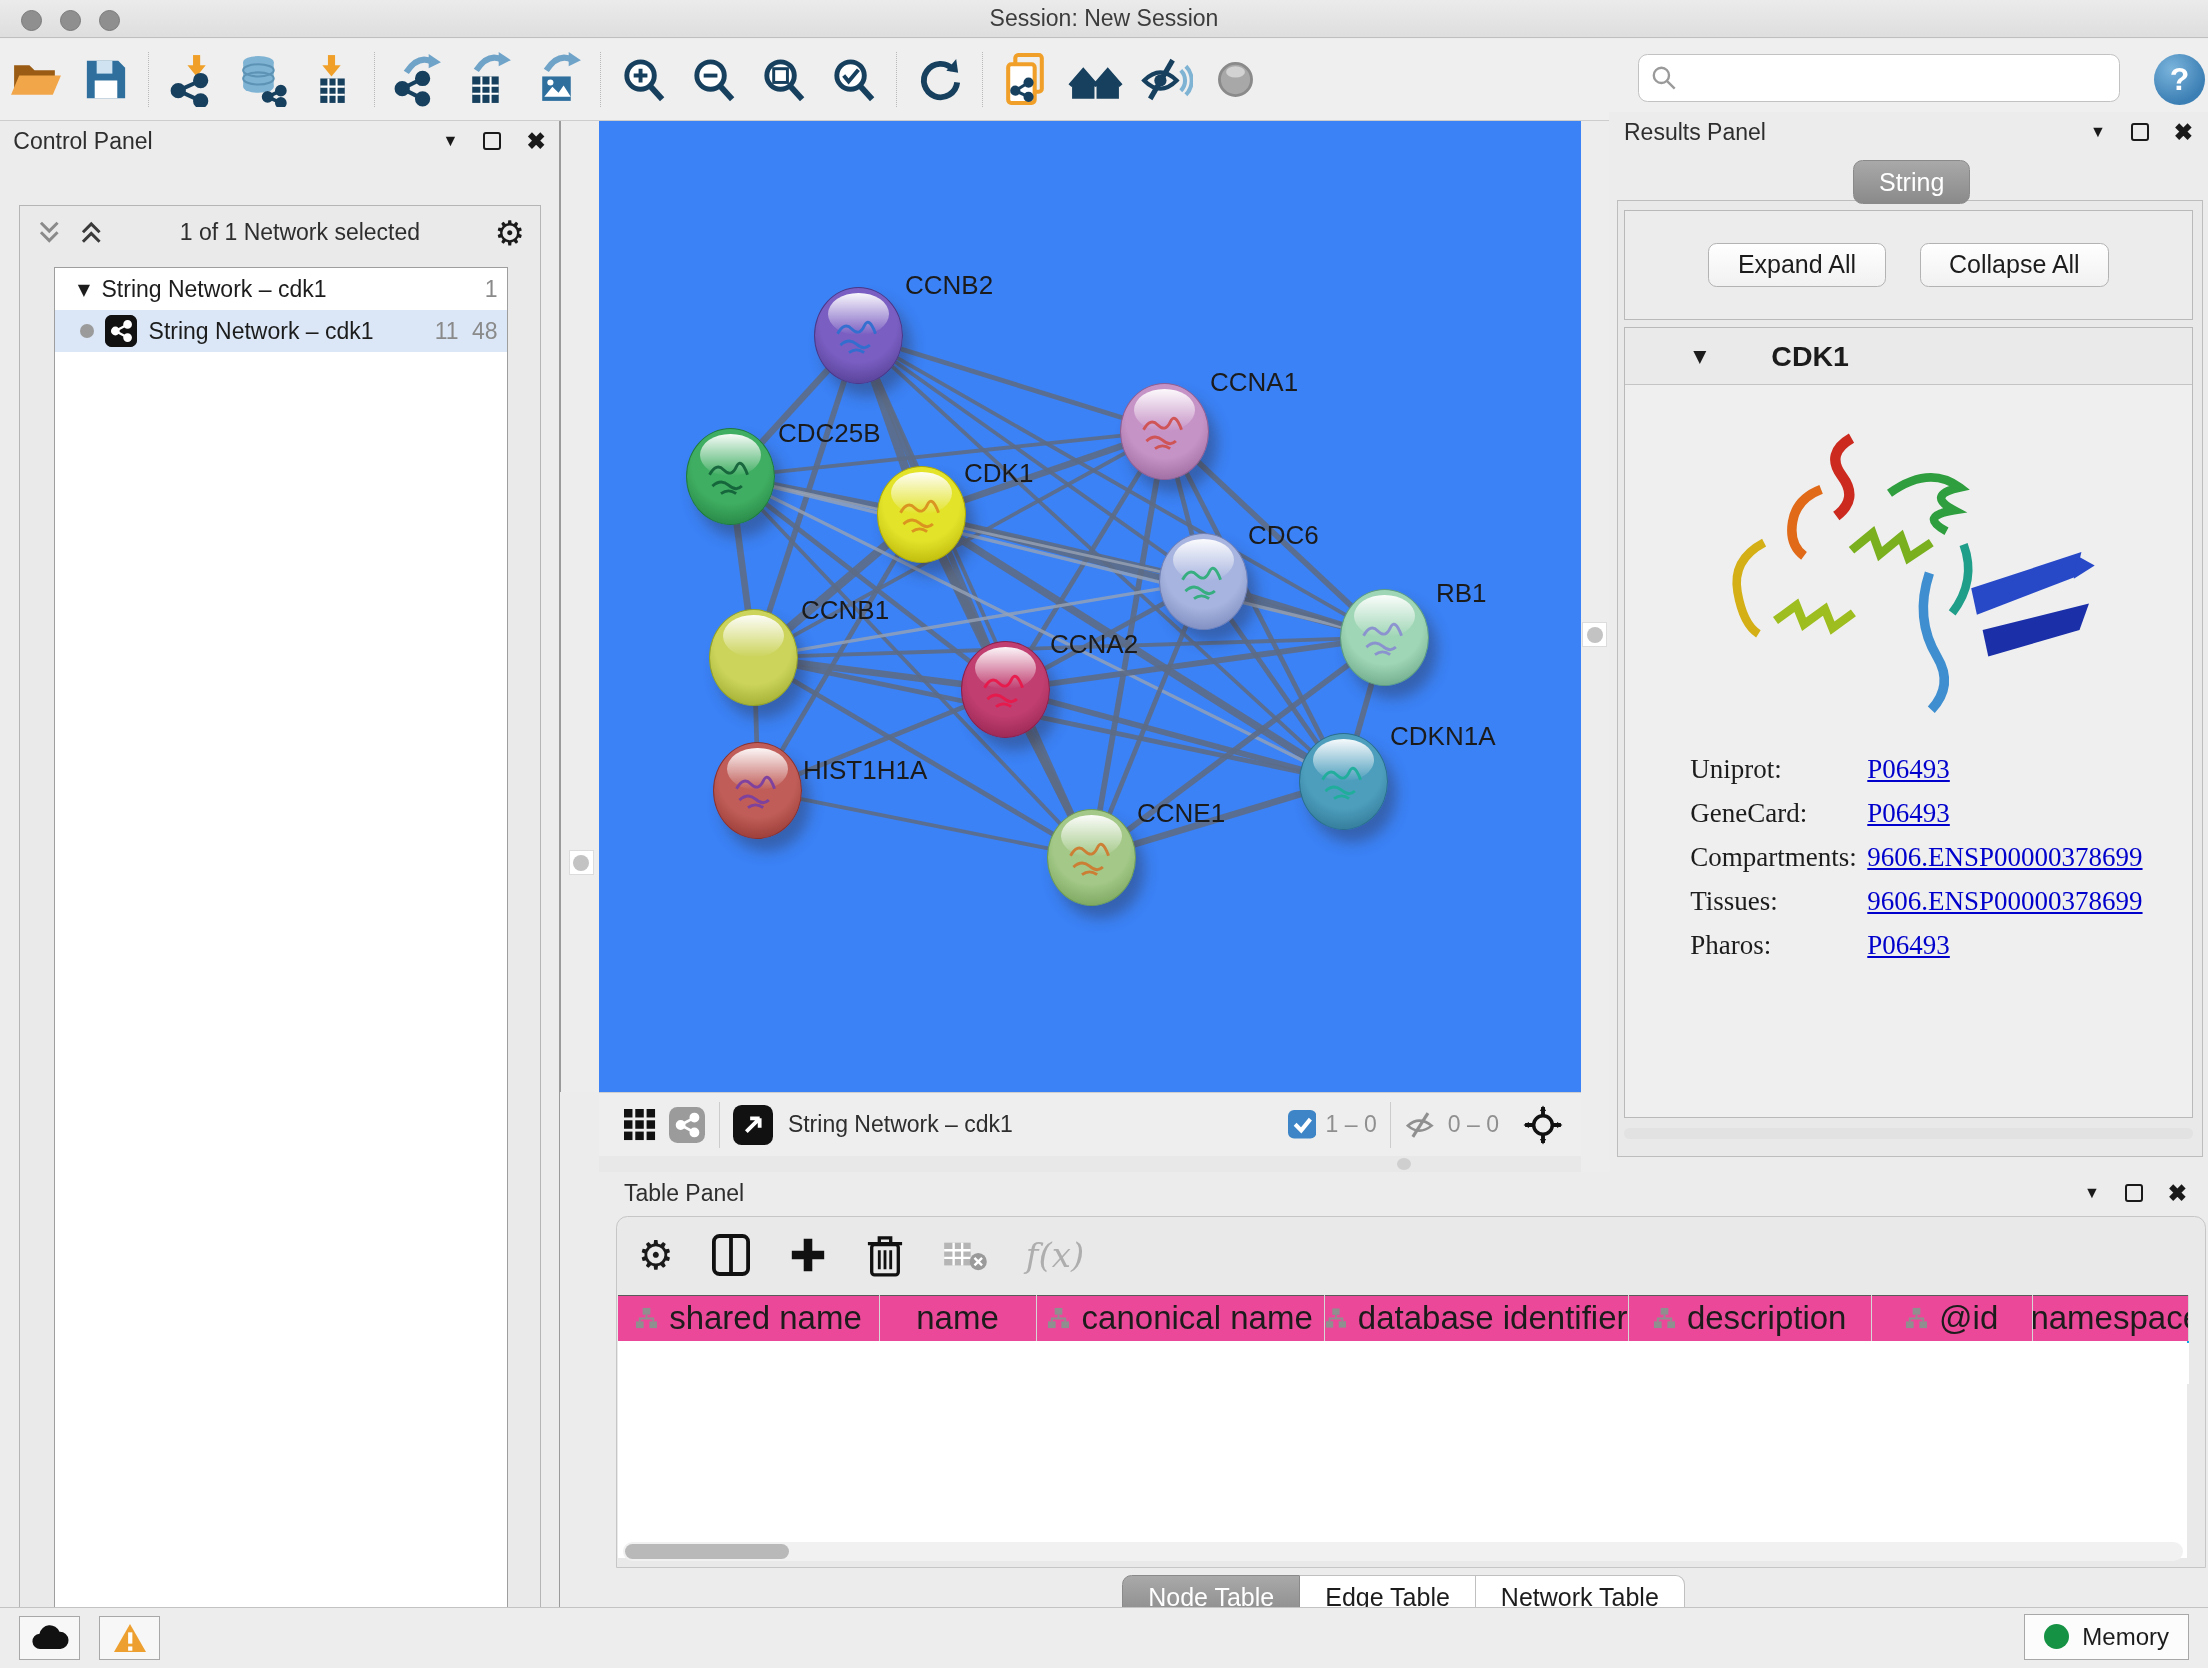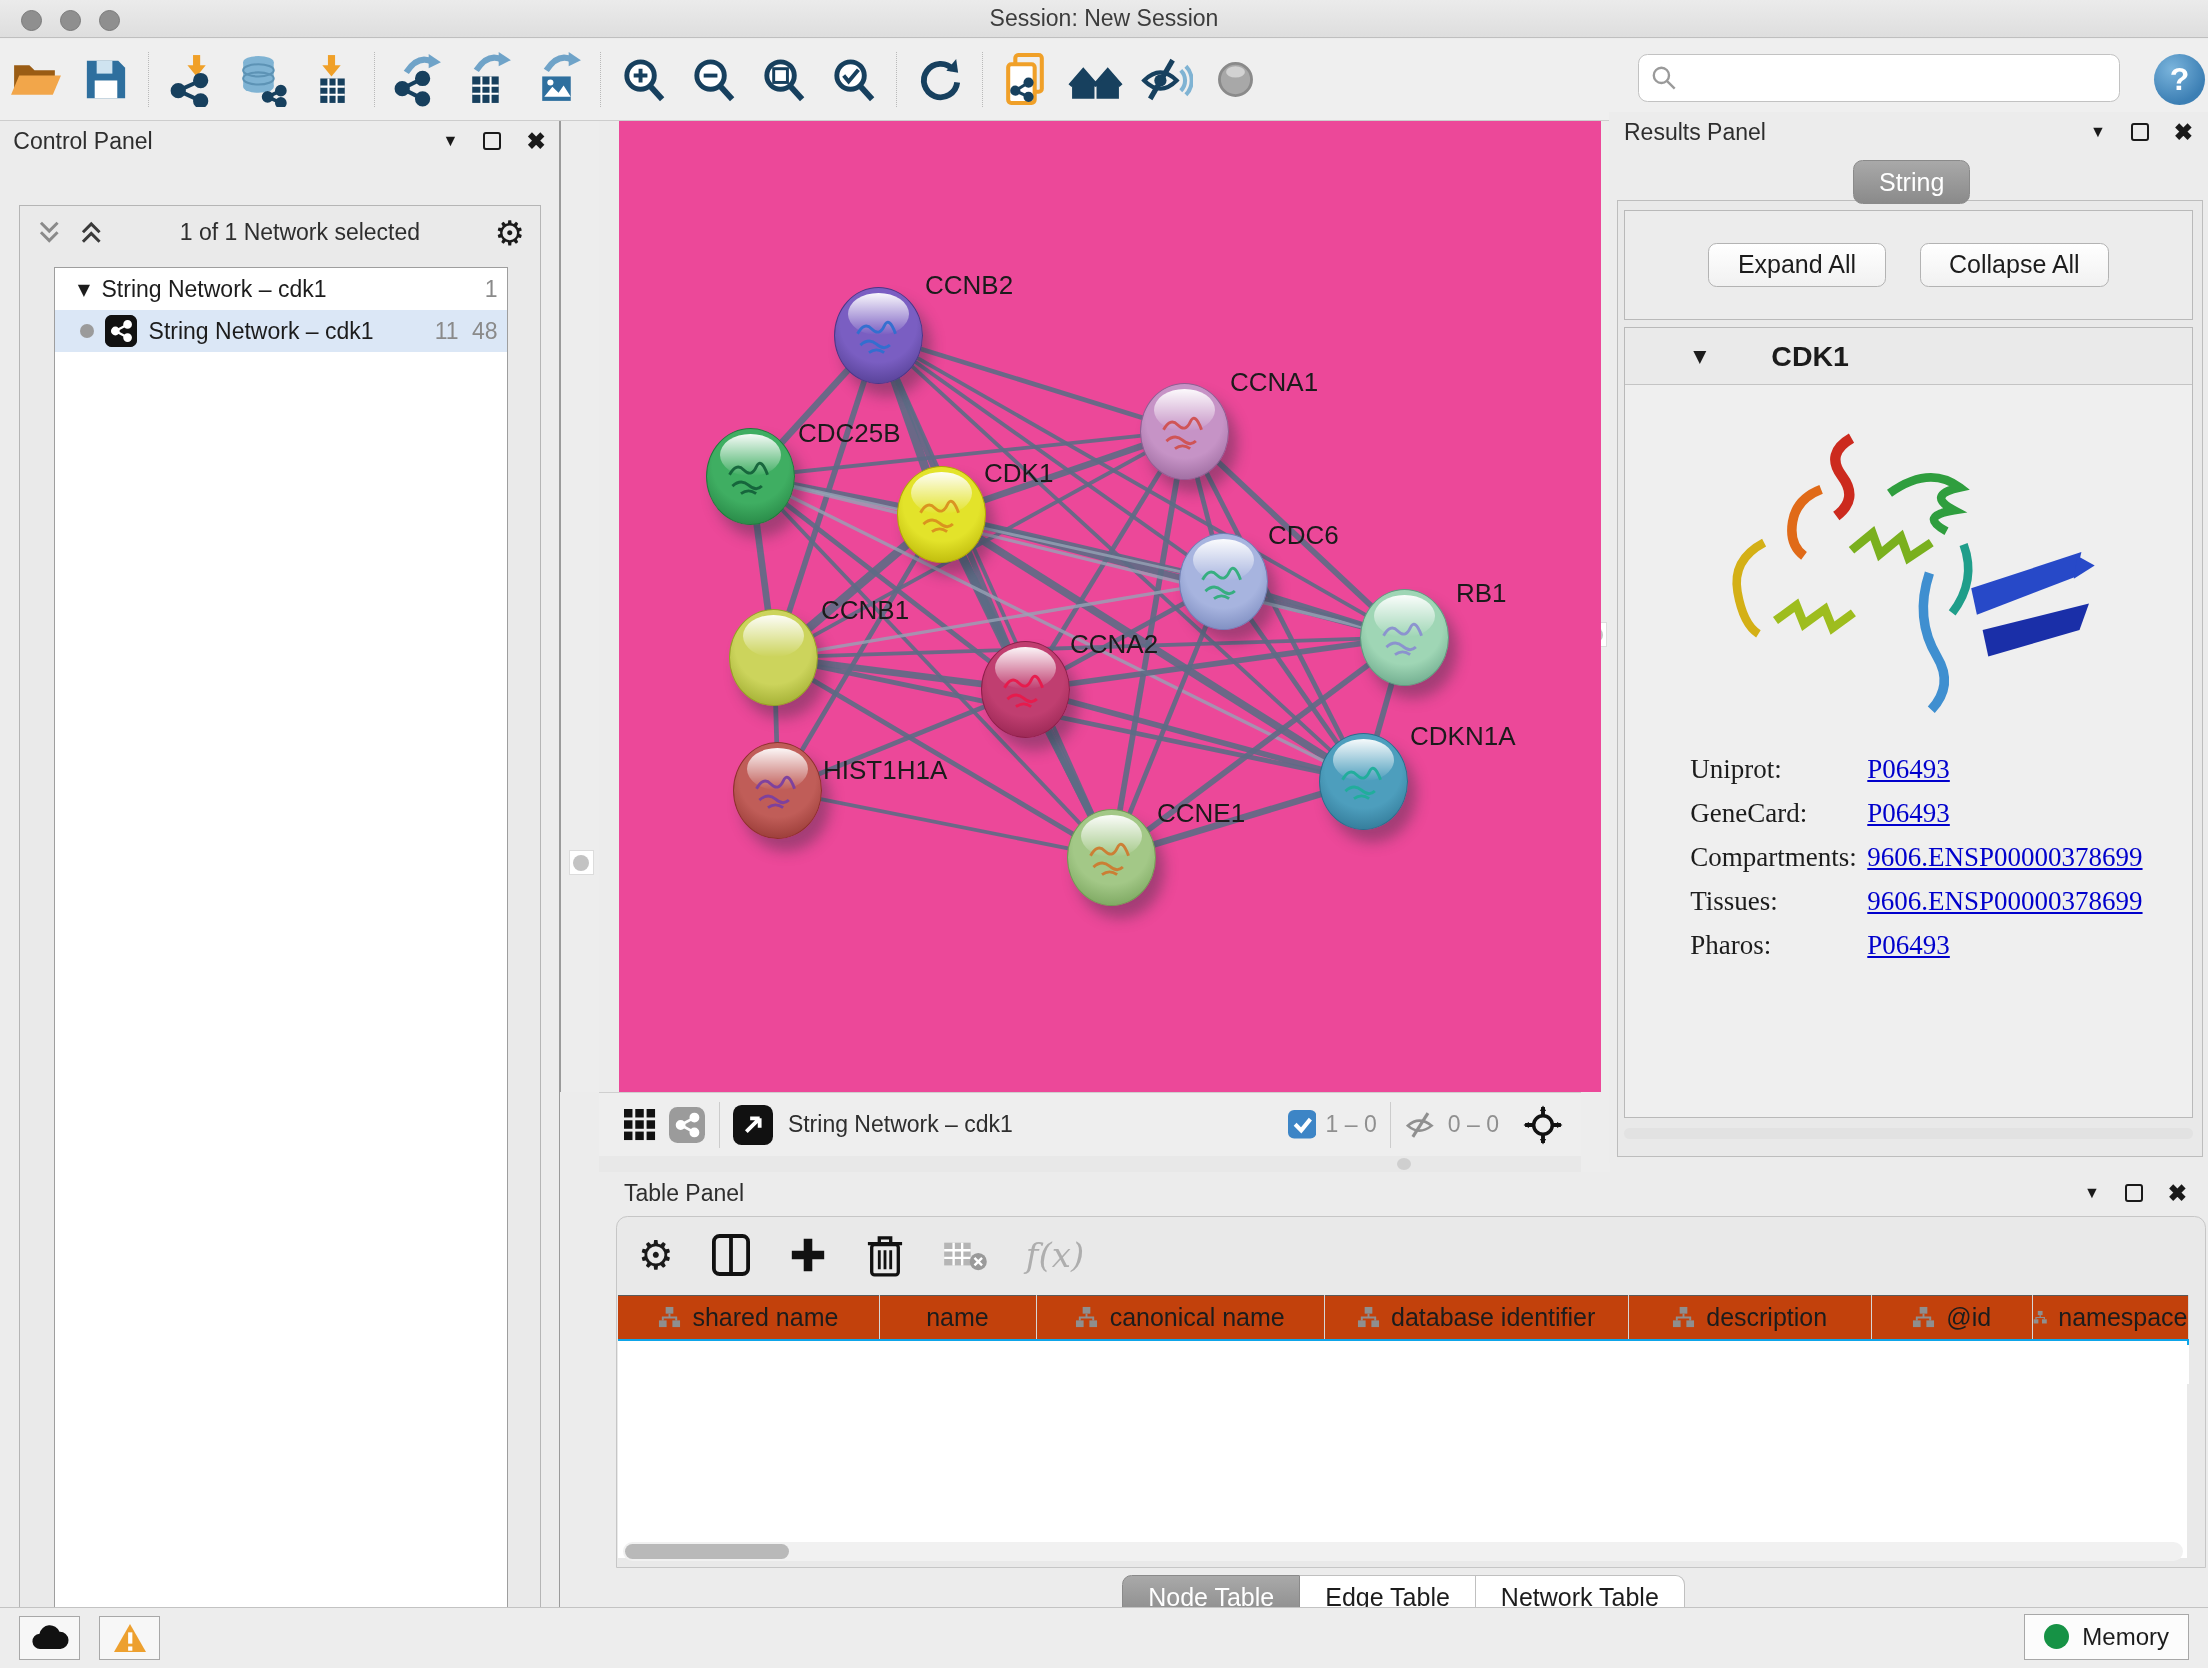--- a/index.html
+++ b/index.html
@@ -58,21 +58,21 @@
 
   
   .vsplit-l { position:absolute; left:560px; top:121px; width:39px; height:971px; background:#ededed; }
   .vsplit-r { position:absolute; left:1581px; top:121px; width:28.5px; height:1051px; background:#ededed; }
   .split-handle { position:absolute; width:25px; height:25px; background:#fff; border:1px solid #dcdcdc; display:flex; align-items:center; justify-content:center;}
   .split-handle .knob { width:16px; height:16px; border-radius:50%; background:#c3c3c3; }
   .hsplit { position:absolute; left:599px; top:1156px; width:982px; height:16px; background:#e8e8e8; display:flex; align-items:center; justify-content:center;}
   .hsplit .knob { width:14.3px; height:12.4px; border-radius:50%; background:#cfcfcf; }
 
   
-  .canvas { position:absolute; left:599px; top:121px; width:982px; height:971px; background:#ec4899; overflow:hidden;margin-left:20px; }
+  .canvas { position:absolute; left:599px; top:121px; width:982px; height:971px; background:#3b82f6; overflow:hidden; }
   .canvas svg.edges { position:absolute; left:0; top:0; }
   .node { position:absolute; width:89px; height:97px; border-radius:50%; }
   .node .gloss { position:absolute; left:15%; top:5%; width:70%; height:44%; border-radius:50%;
     background:linear-gradient(rgba(255,255,255,.95), rgba(255,255,255,0)); }
   .node svg.scribble { position:absolute; left:11.4px; top:21px; }
   .node-label { position:absolute; font-size:26px; color:#1b1b1b; white-space:nowrap; }
 
   
   .netbar { position:absolute; left:599px; top:1092px; width:982px; height:64px; background:#eeeeee;
     border-top:1px solid #cfcfcf; display:flex; align-items:center; }
@@ -104,22 +104,22 @@
   .rp-scroll { position:absolute; left:6.7px; bottom:17px; width:569px; height:11.4px; background:#e2e2e2; border-radius:5.7px; }
 
   
   .table-panel { position:absolute; left:599px; top:1172px; width:1609px; height:436px; background:#ececec; }
   .tp-header { height:42px; display:flex; align-items:center; justify-content:space-between; padding:0 21px 0 25px; }
   .tp-box { position:absolute; left:17px; top:44px; width:1590px; height:352px; background:#e9e9e9;
     border:1px solid #c6c6c6; border-radius:11.4px 11.4px 0 0; }
   .tp-toolbar { height:76px; display:flex; align-items:center; padding-left:21px; gap:38px; }
   .fx { font-family:"DejaVu Serif", serif; font-style:italic; font-size:34px; color:#aeaeae; }
   .grid-table { position:absolute; left:1px; top:78px; width:1569px; border-collapse:collapse; table-layout:fixed; background:#fff;}
-  .grid-table th { background:#c2410c; border-top:1.9px solid #5a5a5a; border-bottom:6px solid #0ea5e9;
-    border-right:1px solid #d6d6d6; height:46px; font-weight:normal; font-size:25px; overflow:hidden; white-space:nowrap;}
+  .grid-table th { background:#ec4899; border-top:1.9px solid #5a5a5a; border-bottom:2px solid #0ea5e9;
+    border-right:1px solid #d6d6d6; height:46px; font-weight:normal; font-size:33px; overflow:hidden; white-space:nowrap;}
   .grid-table td { height:42px; font-size:25px; padding-left:13.3px; overflow:hidden; white-space:nowrap; background:#fff; }
   .th-inner { display:flex; align-items:center; justify-content:center; gap:11.4px; overflow:hidden;}
   .grid-table col:nth-child(1){width:261px;} .grid-table col:nth-child(2){width:157px;}
   .grid-table col:nth-child(3){width:288px;} .grid-table col:nth-child(4){width:304px;}
   .grid-table col:nth-child(5){width:243px;} .grid-table col:nth-child(6){width:161px;}
   .grid-table col:nth-child(7){width:156px;}
   .tp-white { position:absolute; left:1px; top:124px; width:1569px; height:217px; background:#fff; }
   .tp-scroll { position:absolute; left:5.7px; bottom:5.7px; width:1560px; height:19px; background:#f1f1f1; border-radius:9.5px;}
   .tp-thumb { position:absolute; left:1.9px; top:1.9px; width:164px; height:15px; background:#b9b9b9; border-radius:7.6px; }
   .tp-tabs { position:absolute; left:0; top:403px; width:1609px; height:32px; display:flex; justify-content:center; }

